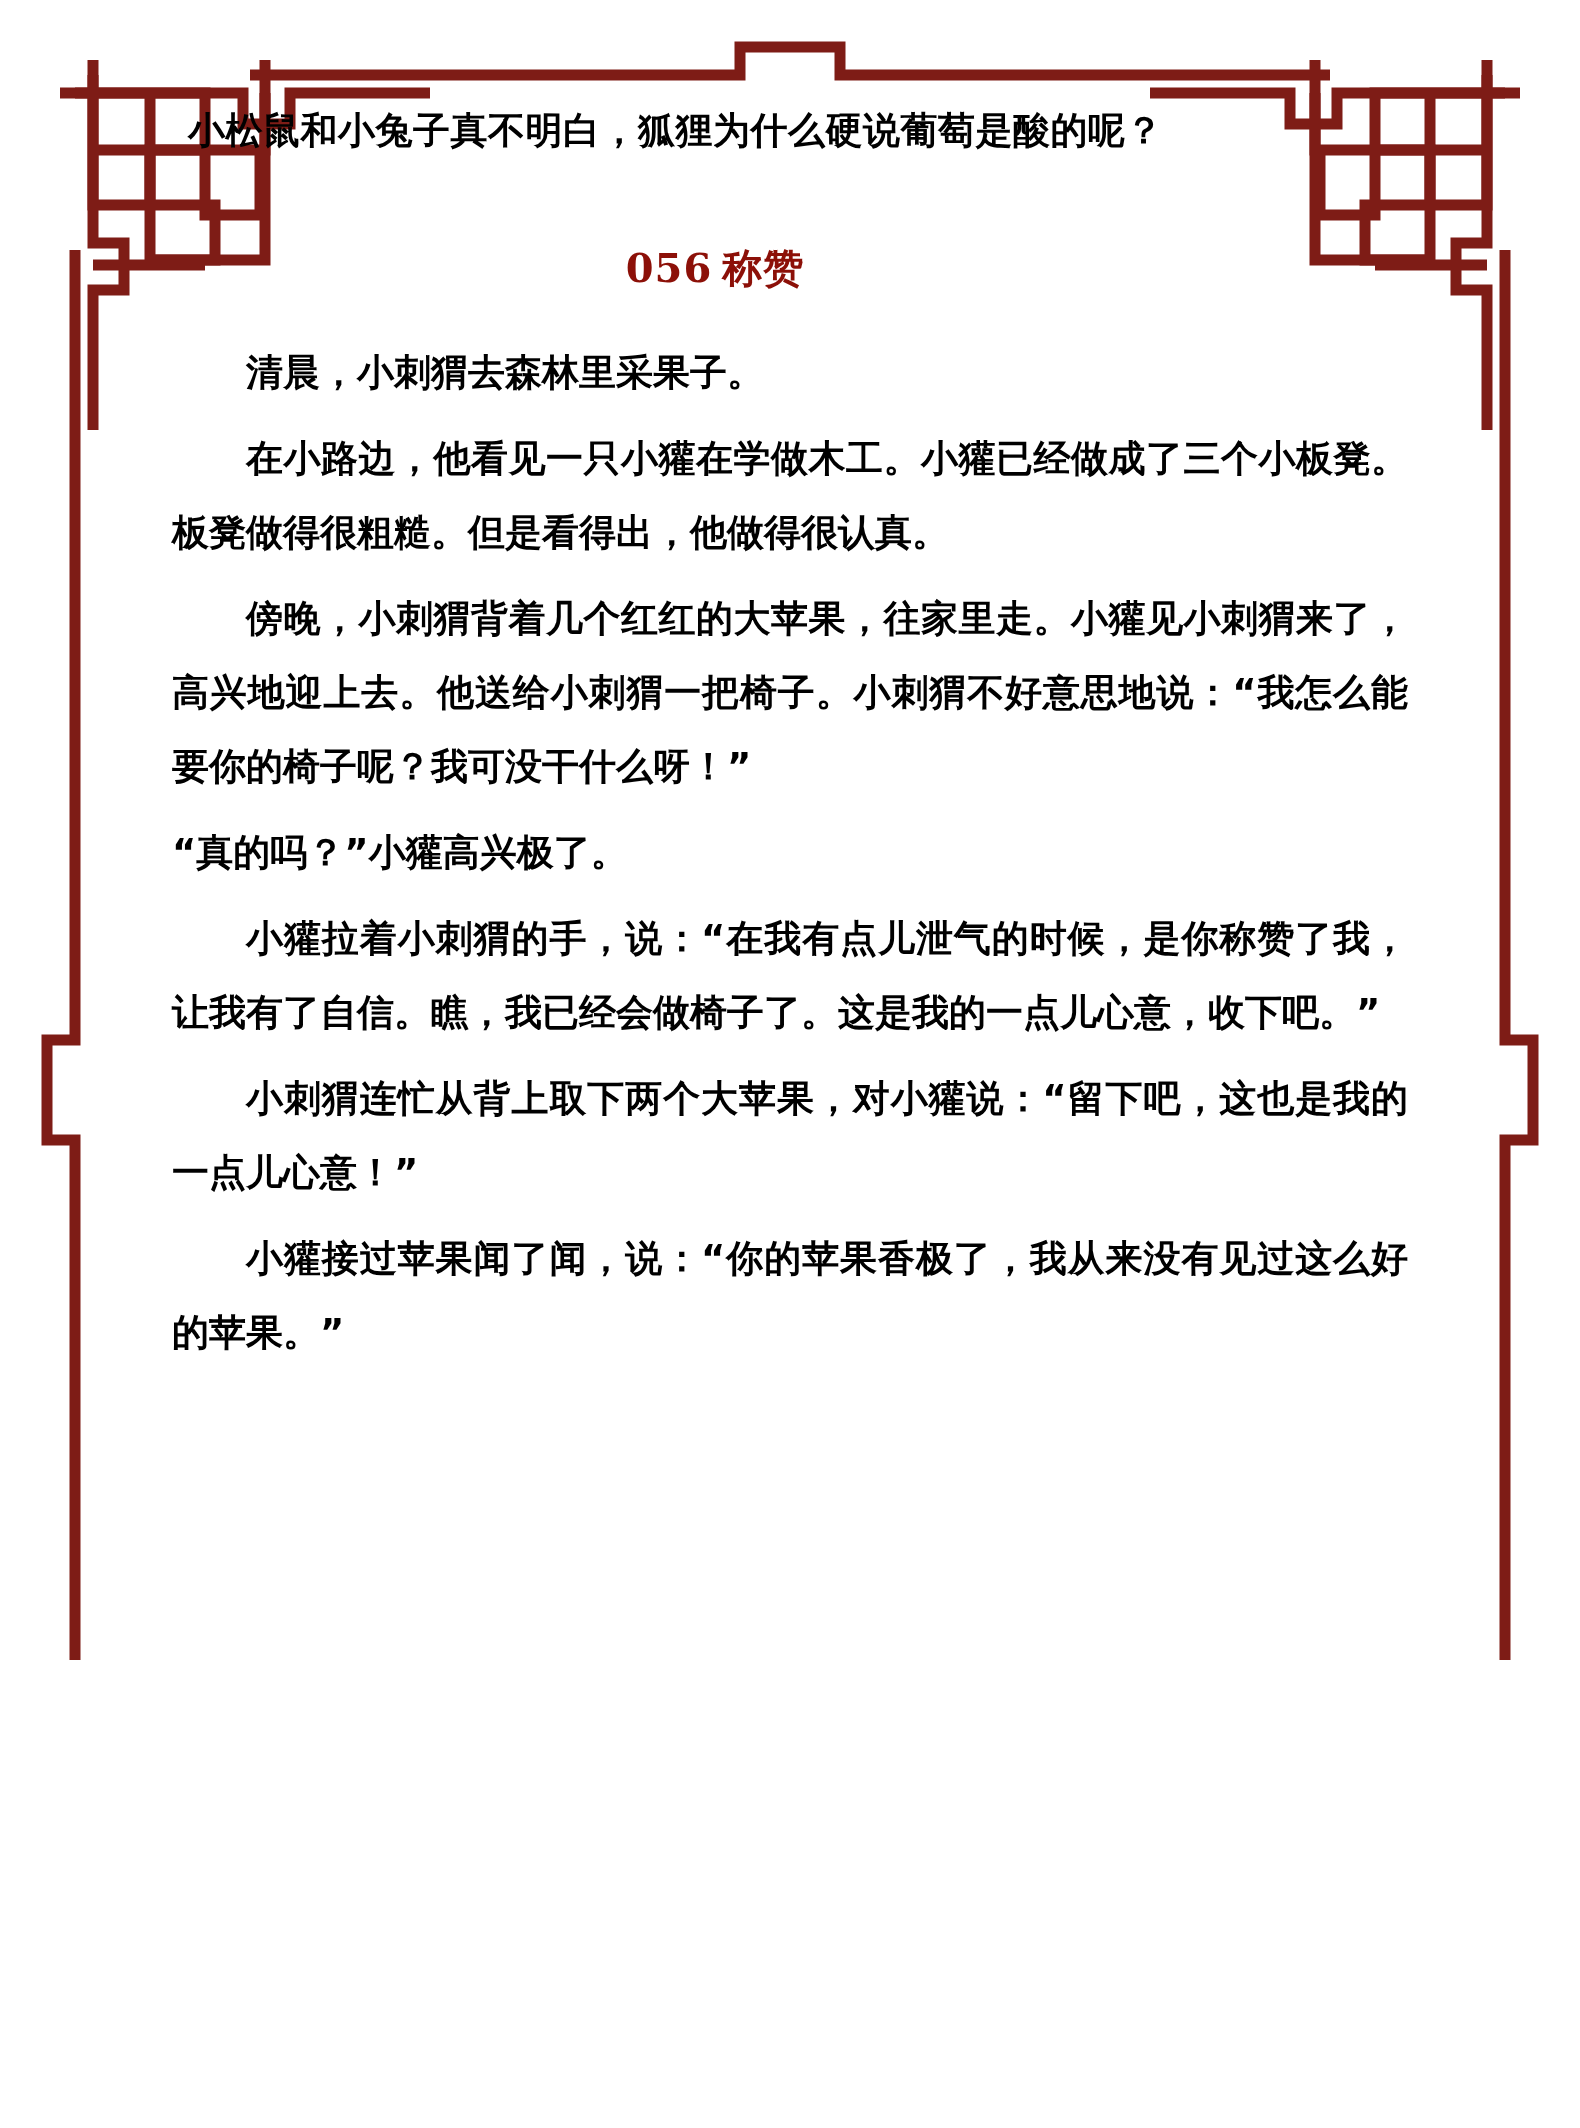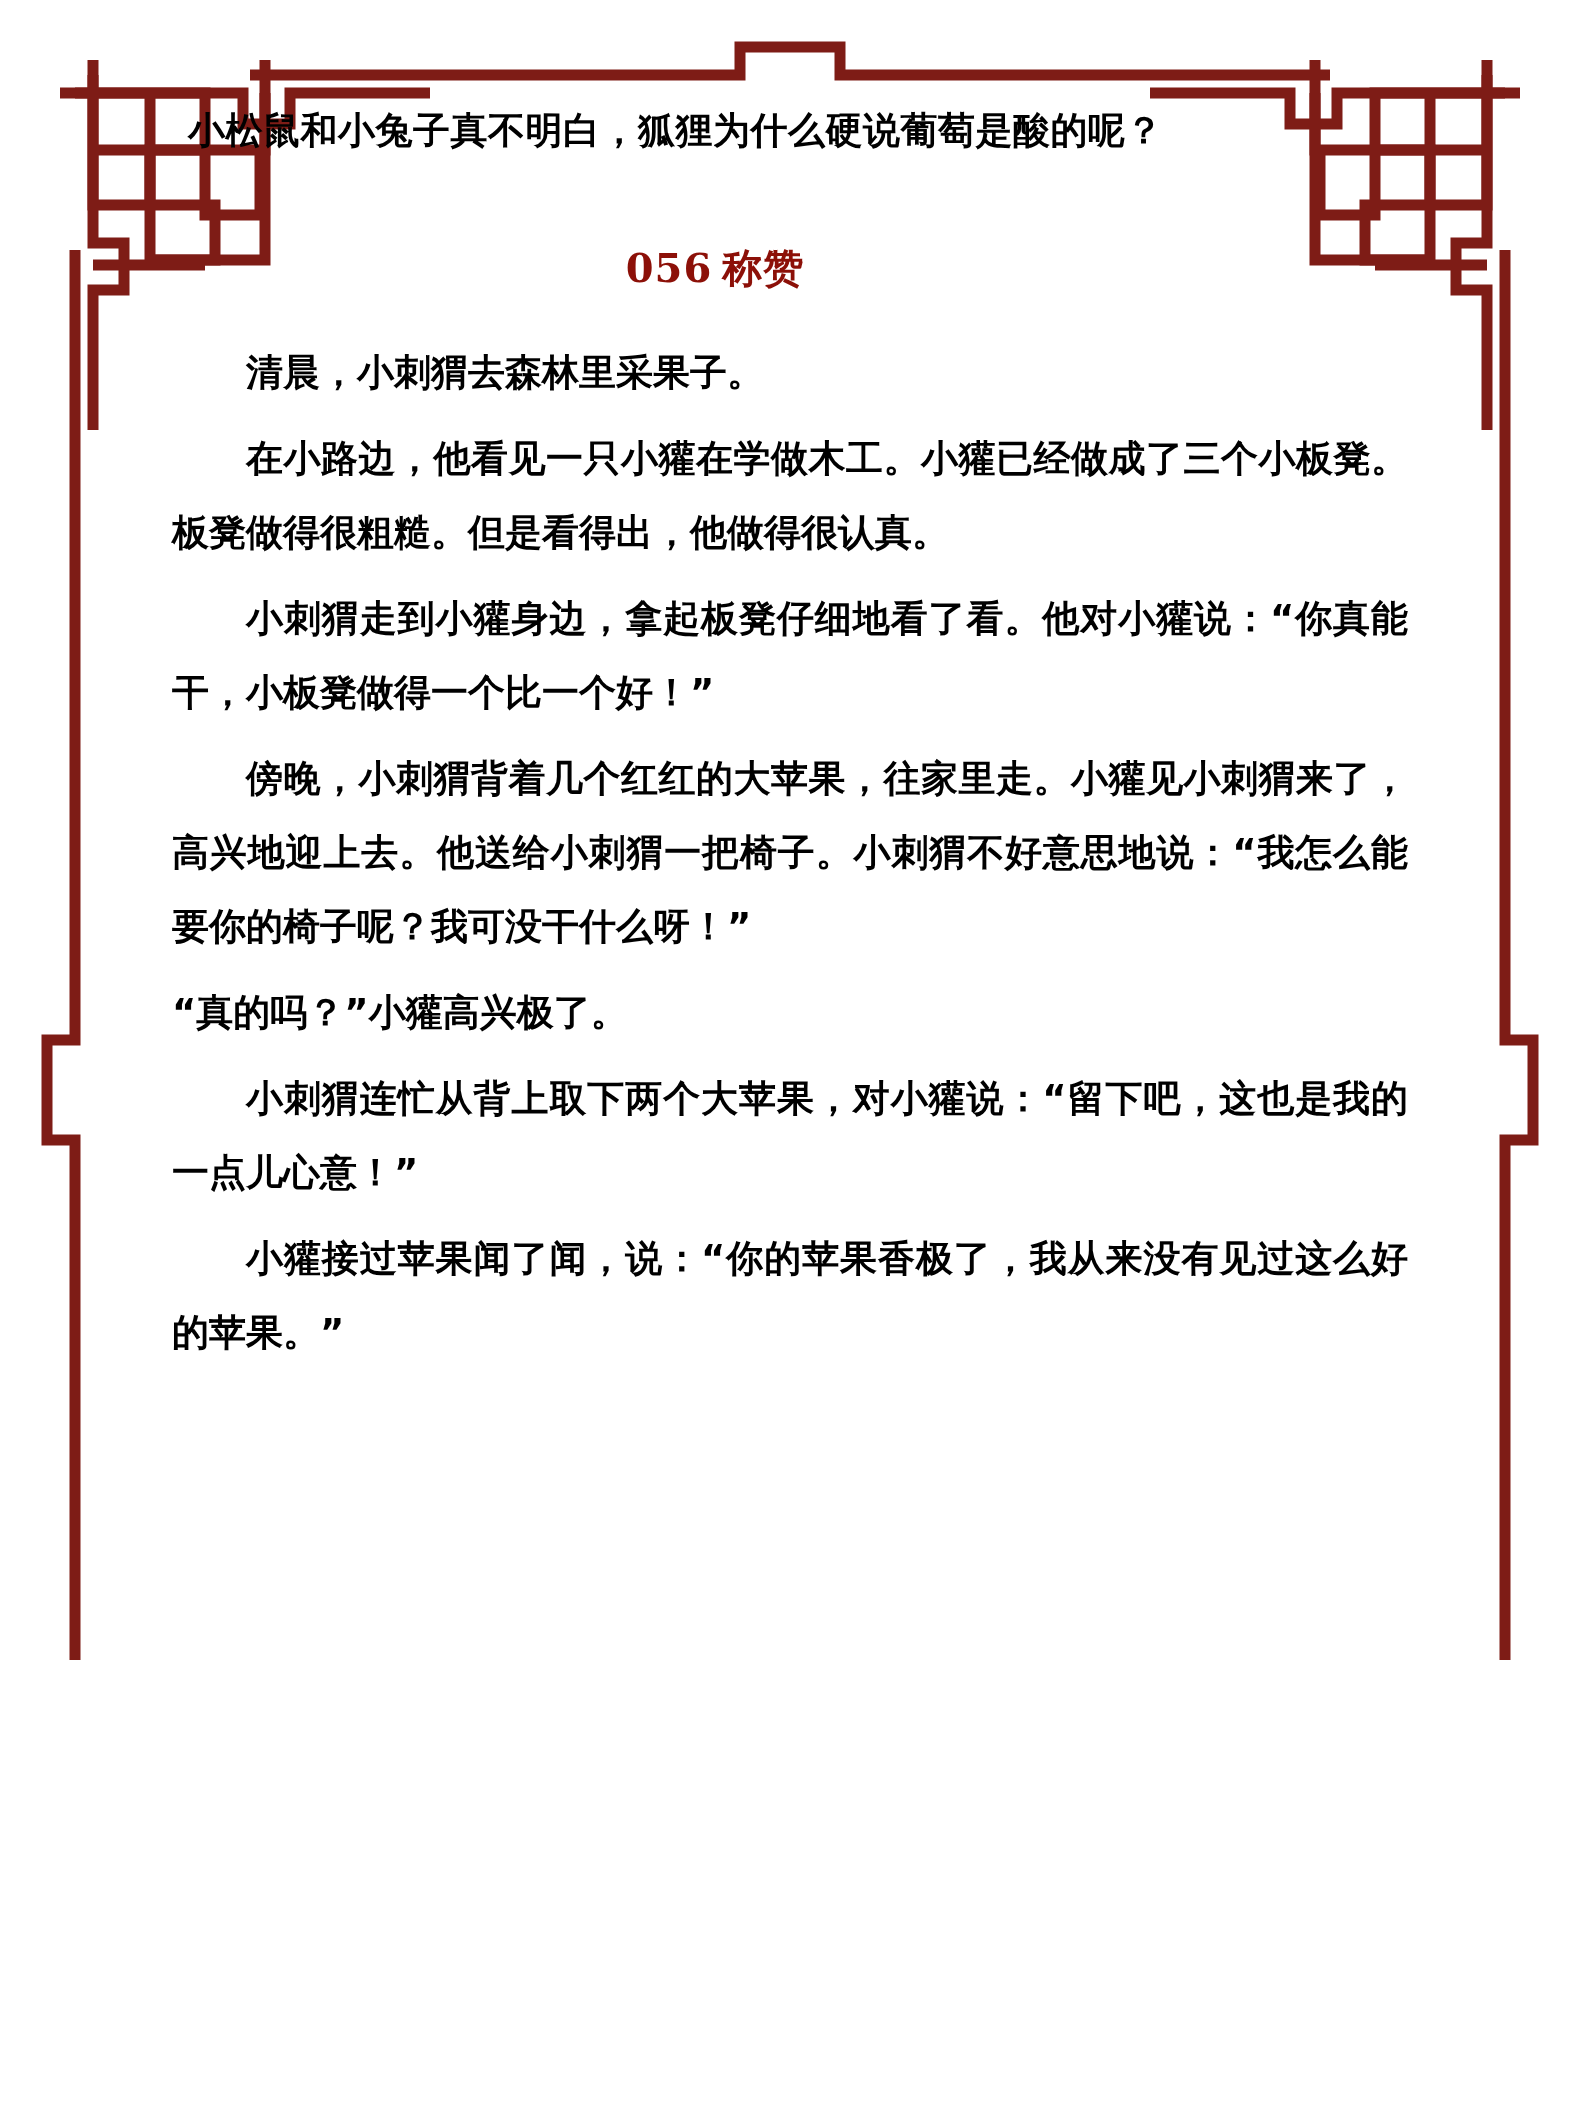--- a/index.html
+++ b/index.html
@@ -162,22 +162,22 @@
 
     <div class="lead-line">小松鼠和小兔子真不明白，狐狸为什么硬说葡萄是酸的呢？</div>
 
     <div class="chapter-title">
       <span class="num">056</span><span class="name">称赞</span>
     </div>
 
     <div class="body-block">
       <p class="para indent">清晨，小刺猬去森林里采果子。</p>
       <p class="para indent">在小路边，他看见一只小獾在学做木工。小獾已经做成了三个小板凳。板凳做得很粗糙。但是看得出，他做得很认真。</p>
-      <p class="para indent">小刺猬走到小獾身边，拿起板凳仔细地看了看。他对小獾说：“你真能干，小板凳做得一个比一个好！”</p>
       <p class="para indent">傍晚，小刺猬背着几个红红的大苹果，往家里走。小獾见小刺猬来了，高兴地迎上去。他送给小刺猬一把椅子。小刺猬不好意思地说：“我怎么能要你的椅子呢？我可没干什么呀！”</p>
       <p class="para noindent">“真的吗？”小獾高兴极了。</p>
+      <p class="para indent">小獾拉着小刺猬的手，说：“在我有点儿泄气的时候，是你称赞了我，让我有了自信。瞧，我已经会做椅子了。这是我的一点儿心意，收下吧。”</p>
       <p class="para indent">小刺猬连忙从背上取下两个大苹果，对小獾说：“留下吧，这也是我的一点儿心意！”</p>
       <p class="para indent">小獾接过苹果闻了闻，说：“你的苹果香极了，我从来没有见过这么好的苹果。”</p>
     </div>
 
   </div>
 
 </div>
 
 </body></html>

